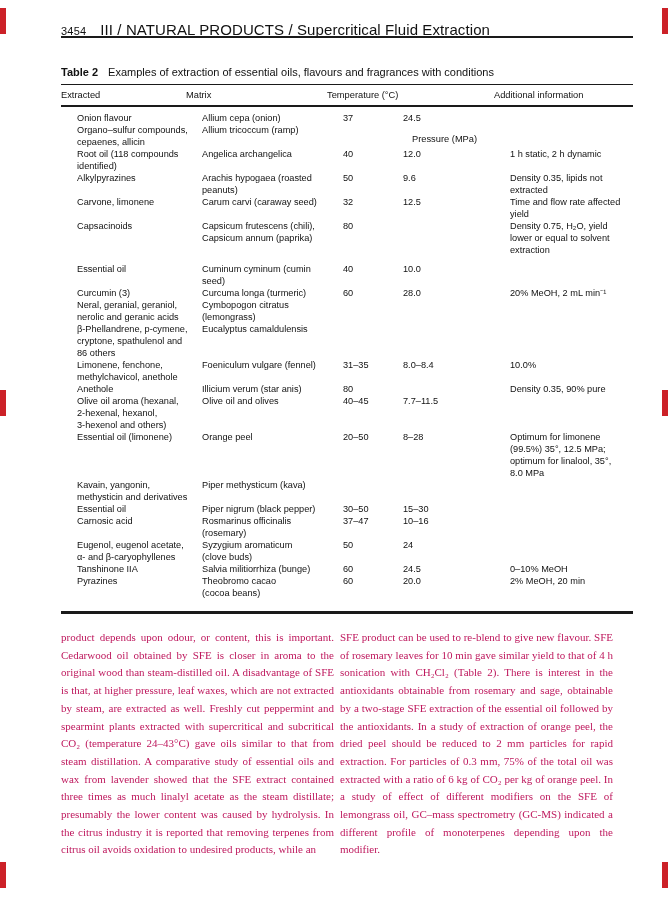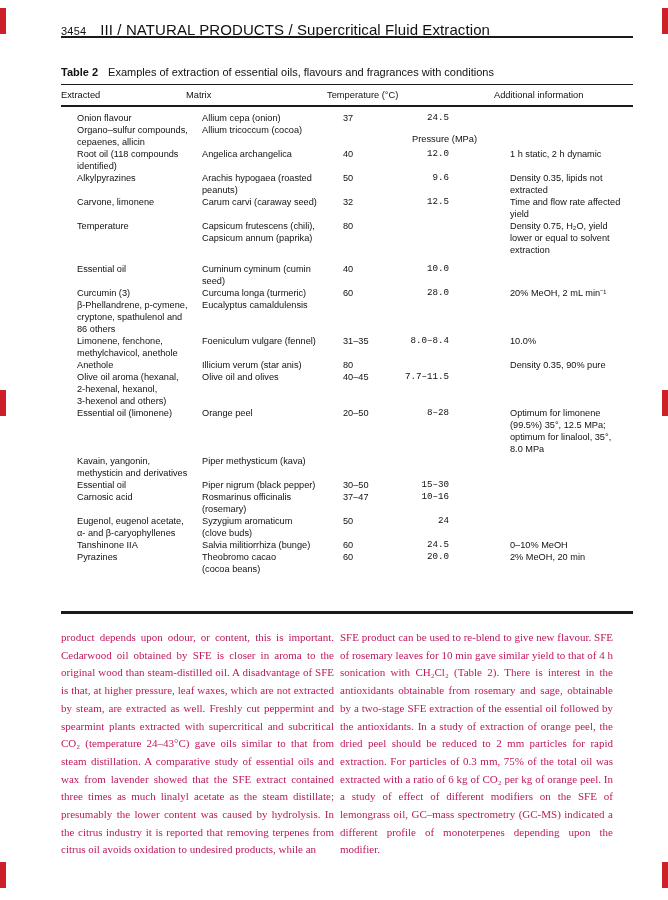--- a/index.html
+++ b/index.html
@@ -25,21 +25,21 @@
   .thead span{position:absolute;top:0;white-space:nowrap;}
   .th1{left:0;} .th2{left:125px;} .th3{left:266px;} .th4{left:351px;margin-top:44px;} .th5{left:433px;}
 
   .tbody{position:absolute;left:77px;top:112px;width:572px;font-size:9.2px;line-height:12px;}
   .trow{display:flex;align-items:flex-start;}
   .trow.gap{margin-bottom:7px;}
   .c{white-space:pre-line;}
   .c1{width:125px;flex:none;}
   .c2{width:141px;flex:none;}
   .c3{width:60px;flex:none;}
-  .c4{width:46px;flex:none;text-align:right;font-family:Liberation Mono, monospace;}
+  .c4{width:46px;flex:none;}
   .c5{margin-left:61px;width:139px;flex:none;}
 
   
   .bodycol{position:absolute;top:629px;width:273px;font-family:"Liberation Serif", serif;
            font-size:11px;line-height:17.7px;text-align:justify;color:#be185d;}
   .col-left{left:61px;}
   .col-right{left:340px;}
 
   
   .edge-mark{position:absolute;width:6px;height:26px;background:#cc2128;}
@@ -81,21 +81,21 @@
   <div class="tbody" id="tbody">
       <div class="trow">
     <div class="c c1">Onion flavour</div>
     <div class="c c2">Allium cepa (onion)</div>
     <div class="c c3">37</div>
     <div class="c c4">24.5</div>
   </div>
       <div class="trow">
     <div class="c c1">Organo–sulfur compounds,
 cepaenes, allicin</div>
-    <div class="c c2">Allium tricoccum (cocoa)</div>
+    <div class="c c2">Allium tricoccum (ramp)</div>
     <div class="c c3"></div>
     <div class="c c4"></div>
     <div class="c c5"></div>
   </div>
       <div class="trow">
     <div class="c c1">Root oil (118 compounds
 identified)</div>
     <div class="c c2">Angelica archangelica</div>
     <div class="c c3">40</div>
     <div class="c c4">12.0</div>
@@ -112,21 +112,21 @@
   </div>
       <div class="trow">
     <div class="c c1">Carvone, limonene</div>
     <div class="c c2">Carum carvi (caraway seed)</div>
     <div class="c c3">32</div>
     <div class="c c4">12.5</div>
     <div class="c c5">Time and flow rate affected
 yield</div>
   </div>
       <div class="trow gap">
-    <div class="c c1">Temperature</div>
+    <div class="c c1">Capsacinoids</div>
     <div class="c c2">Capsicum frutescens (chili),
 Capsicum annum (paprika)</div>
     <div class="c c3">80</div>
     <div class="c c4"></div>
     <div class="c c5">Density 0.75, H₂O, yield
 lower or equal to solvent
 extraction</div>
   </div>
       <div class="trow">
     <div class="c c1">Essential oil</div>
@@ -135,20 +135,29 @@
     <div class="c c3">40</div>
     <div class="c c4">10.0</div>
     <div class="c c5"></div>
   </div>
       <div class="trow">
     <div class="c c1">Curcumin (3)</div>
     <div class="c c2">Curcuma longa (turmeric)</div>
     <div class="c c3">60</div>
     <div class="c c4">28.0</div>
     <div class="c c5">20% MeOH, 2 mL min⁻¹</div>
+  </div>
+      <div class="trow">
+    <div class="c c1">Neral, geranial, geraniol,
+nerolic and geranic acids</div>
+    <div class="c c2">Cymbopogon citratus
+(lemongrass)</div>
+    <div class="c c3"></div>
+    <div class="c c4"></div>
+    <div class="c c5"></div>
   </div>
       <div class="trow">
     <div class="c c1">β-Phellandrene, p-cymene,
 cryptone, spathulenol and
 86 others</div>
     <div class="c c2">Eucalyptus camaldulensis</div>
     <div class="c c3"></div>
     <div class="c c4"></div>
     <div class="c c5"></div>
   </div>

